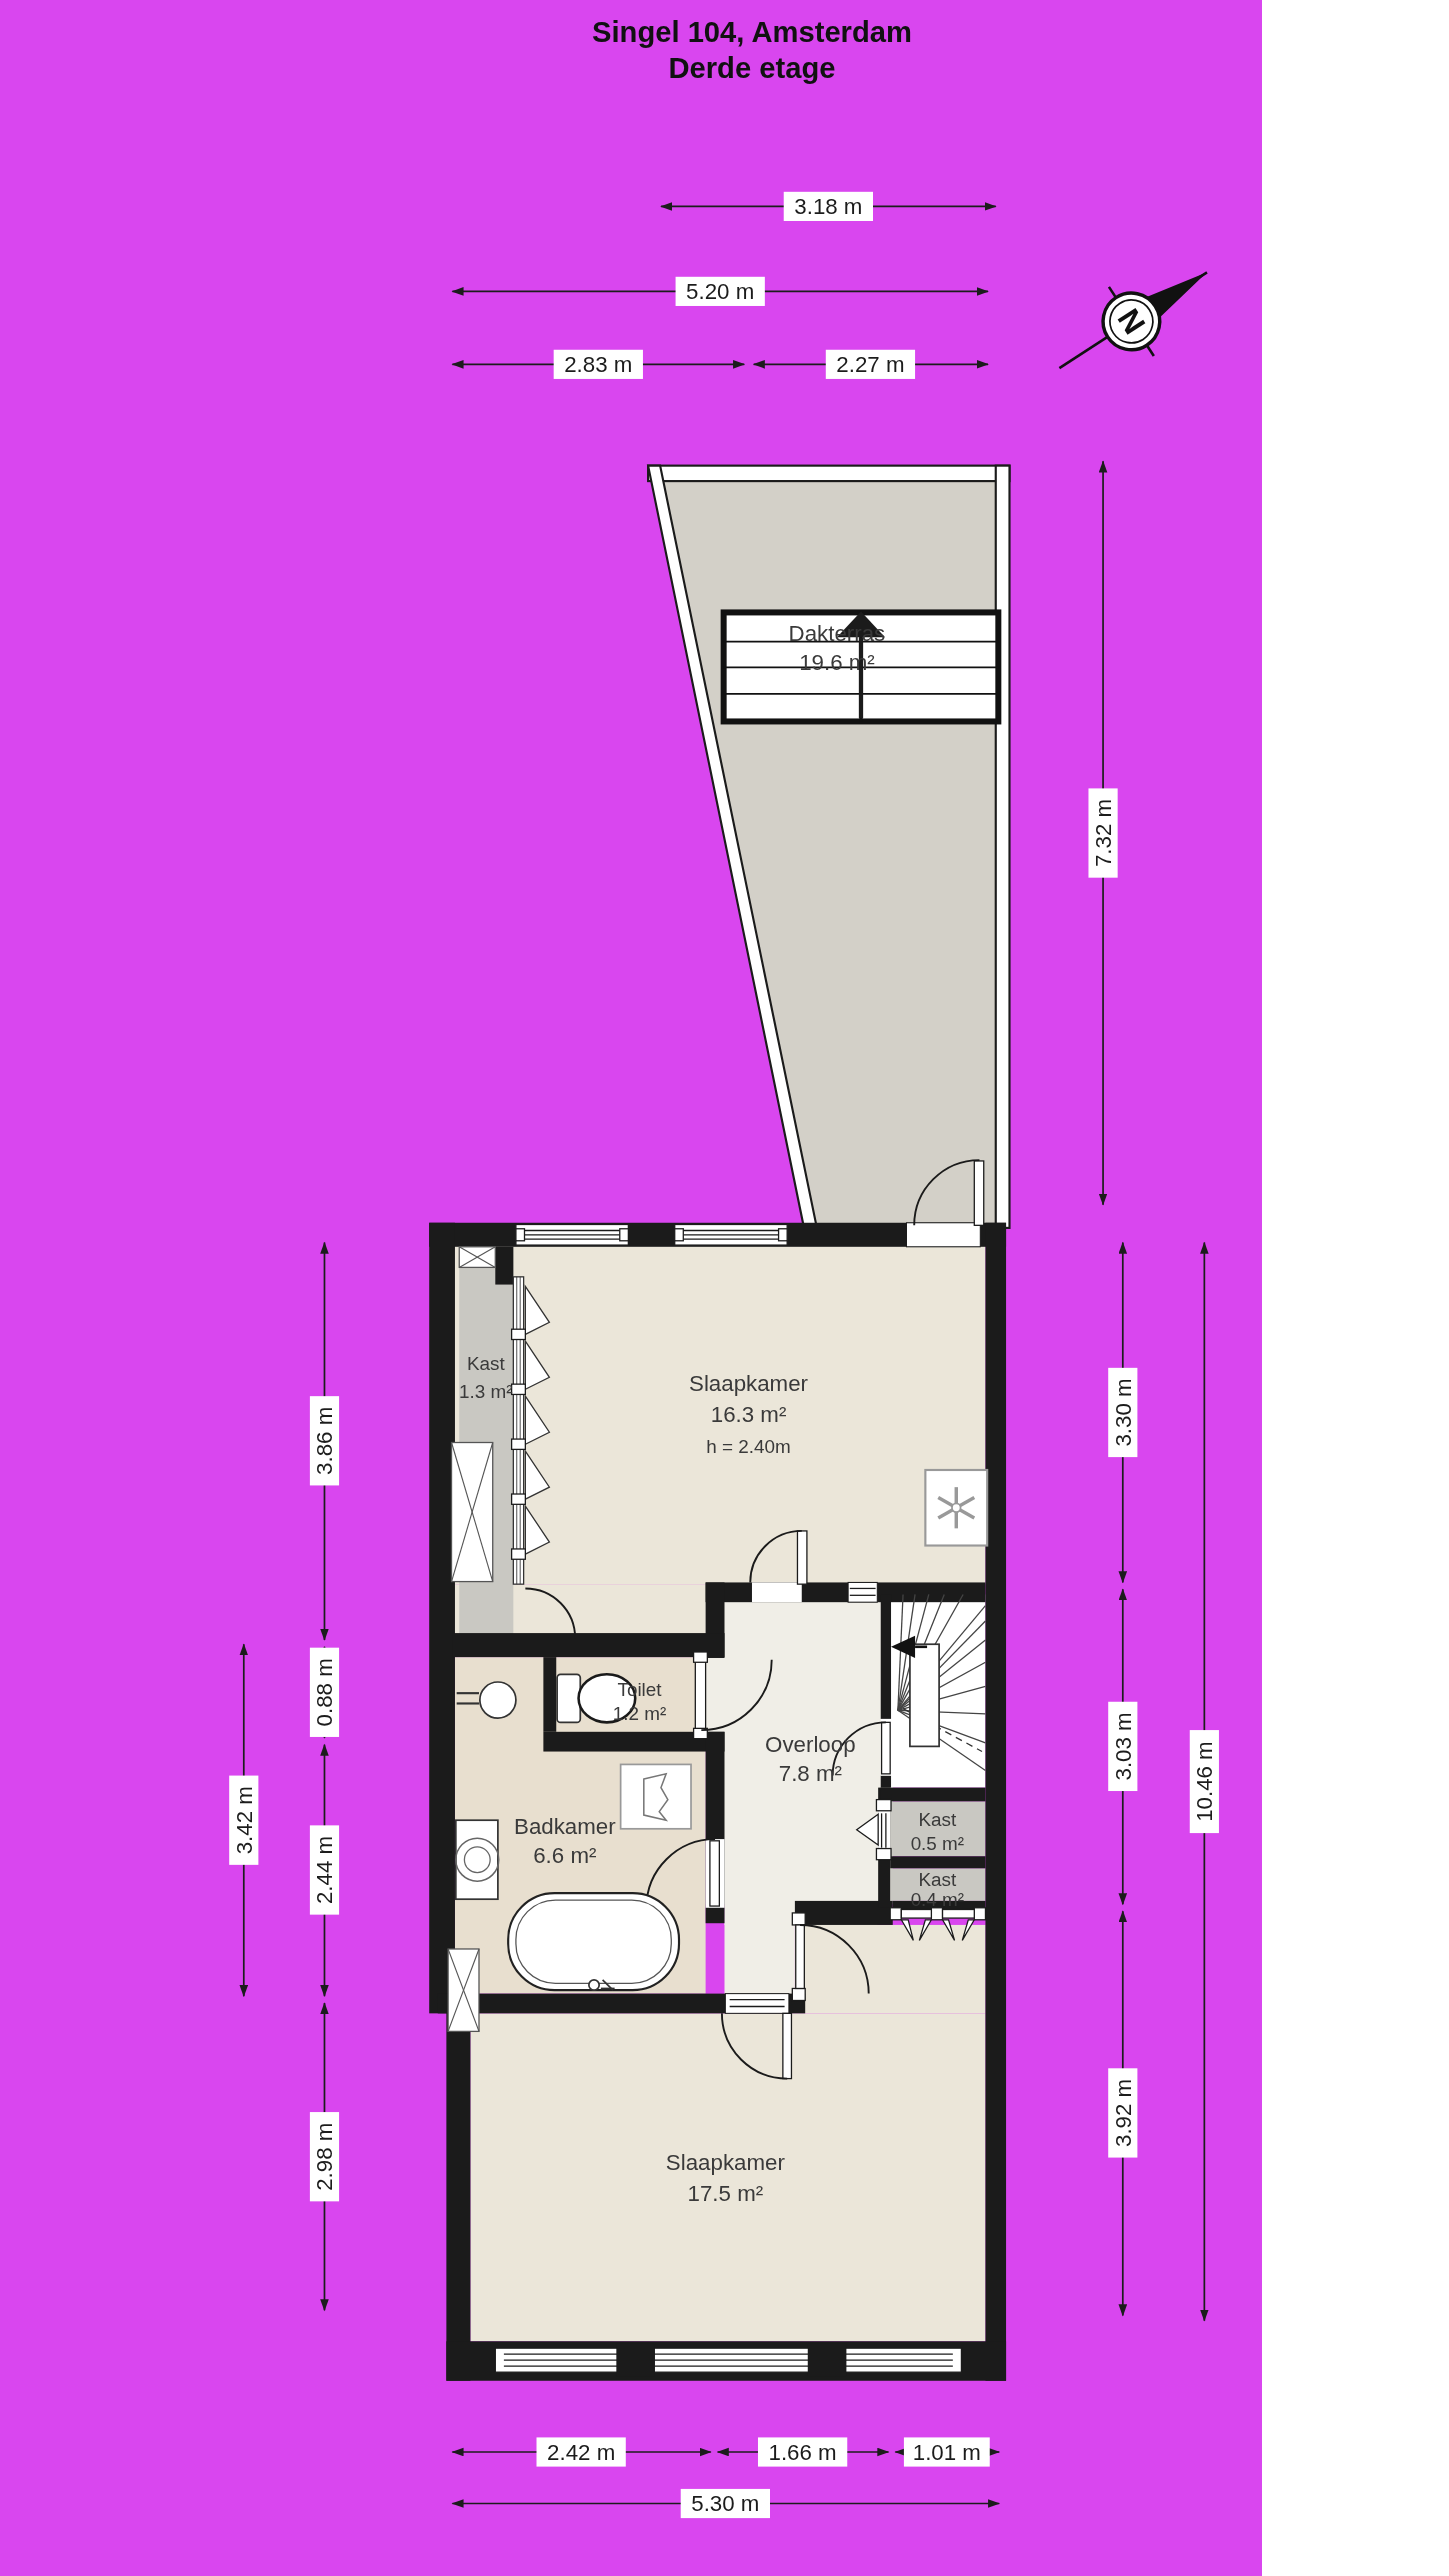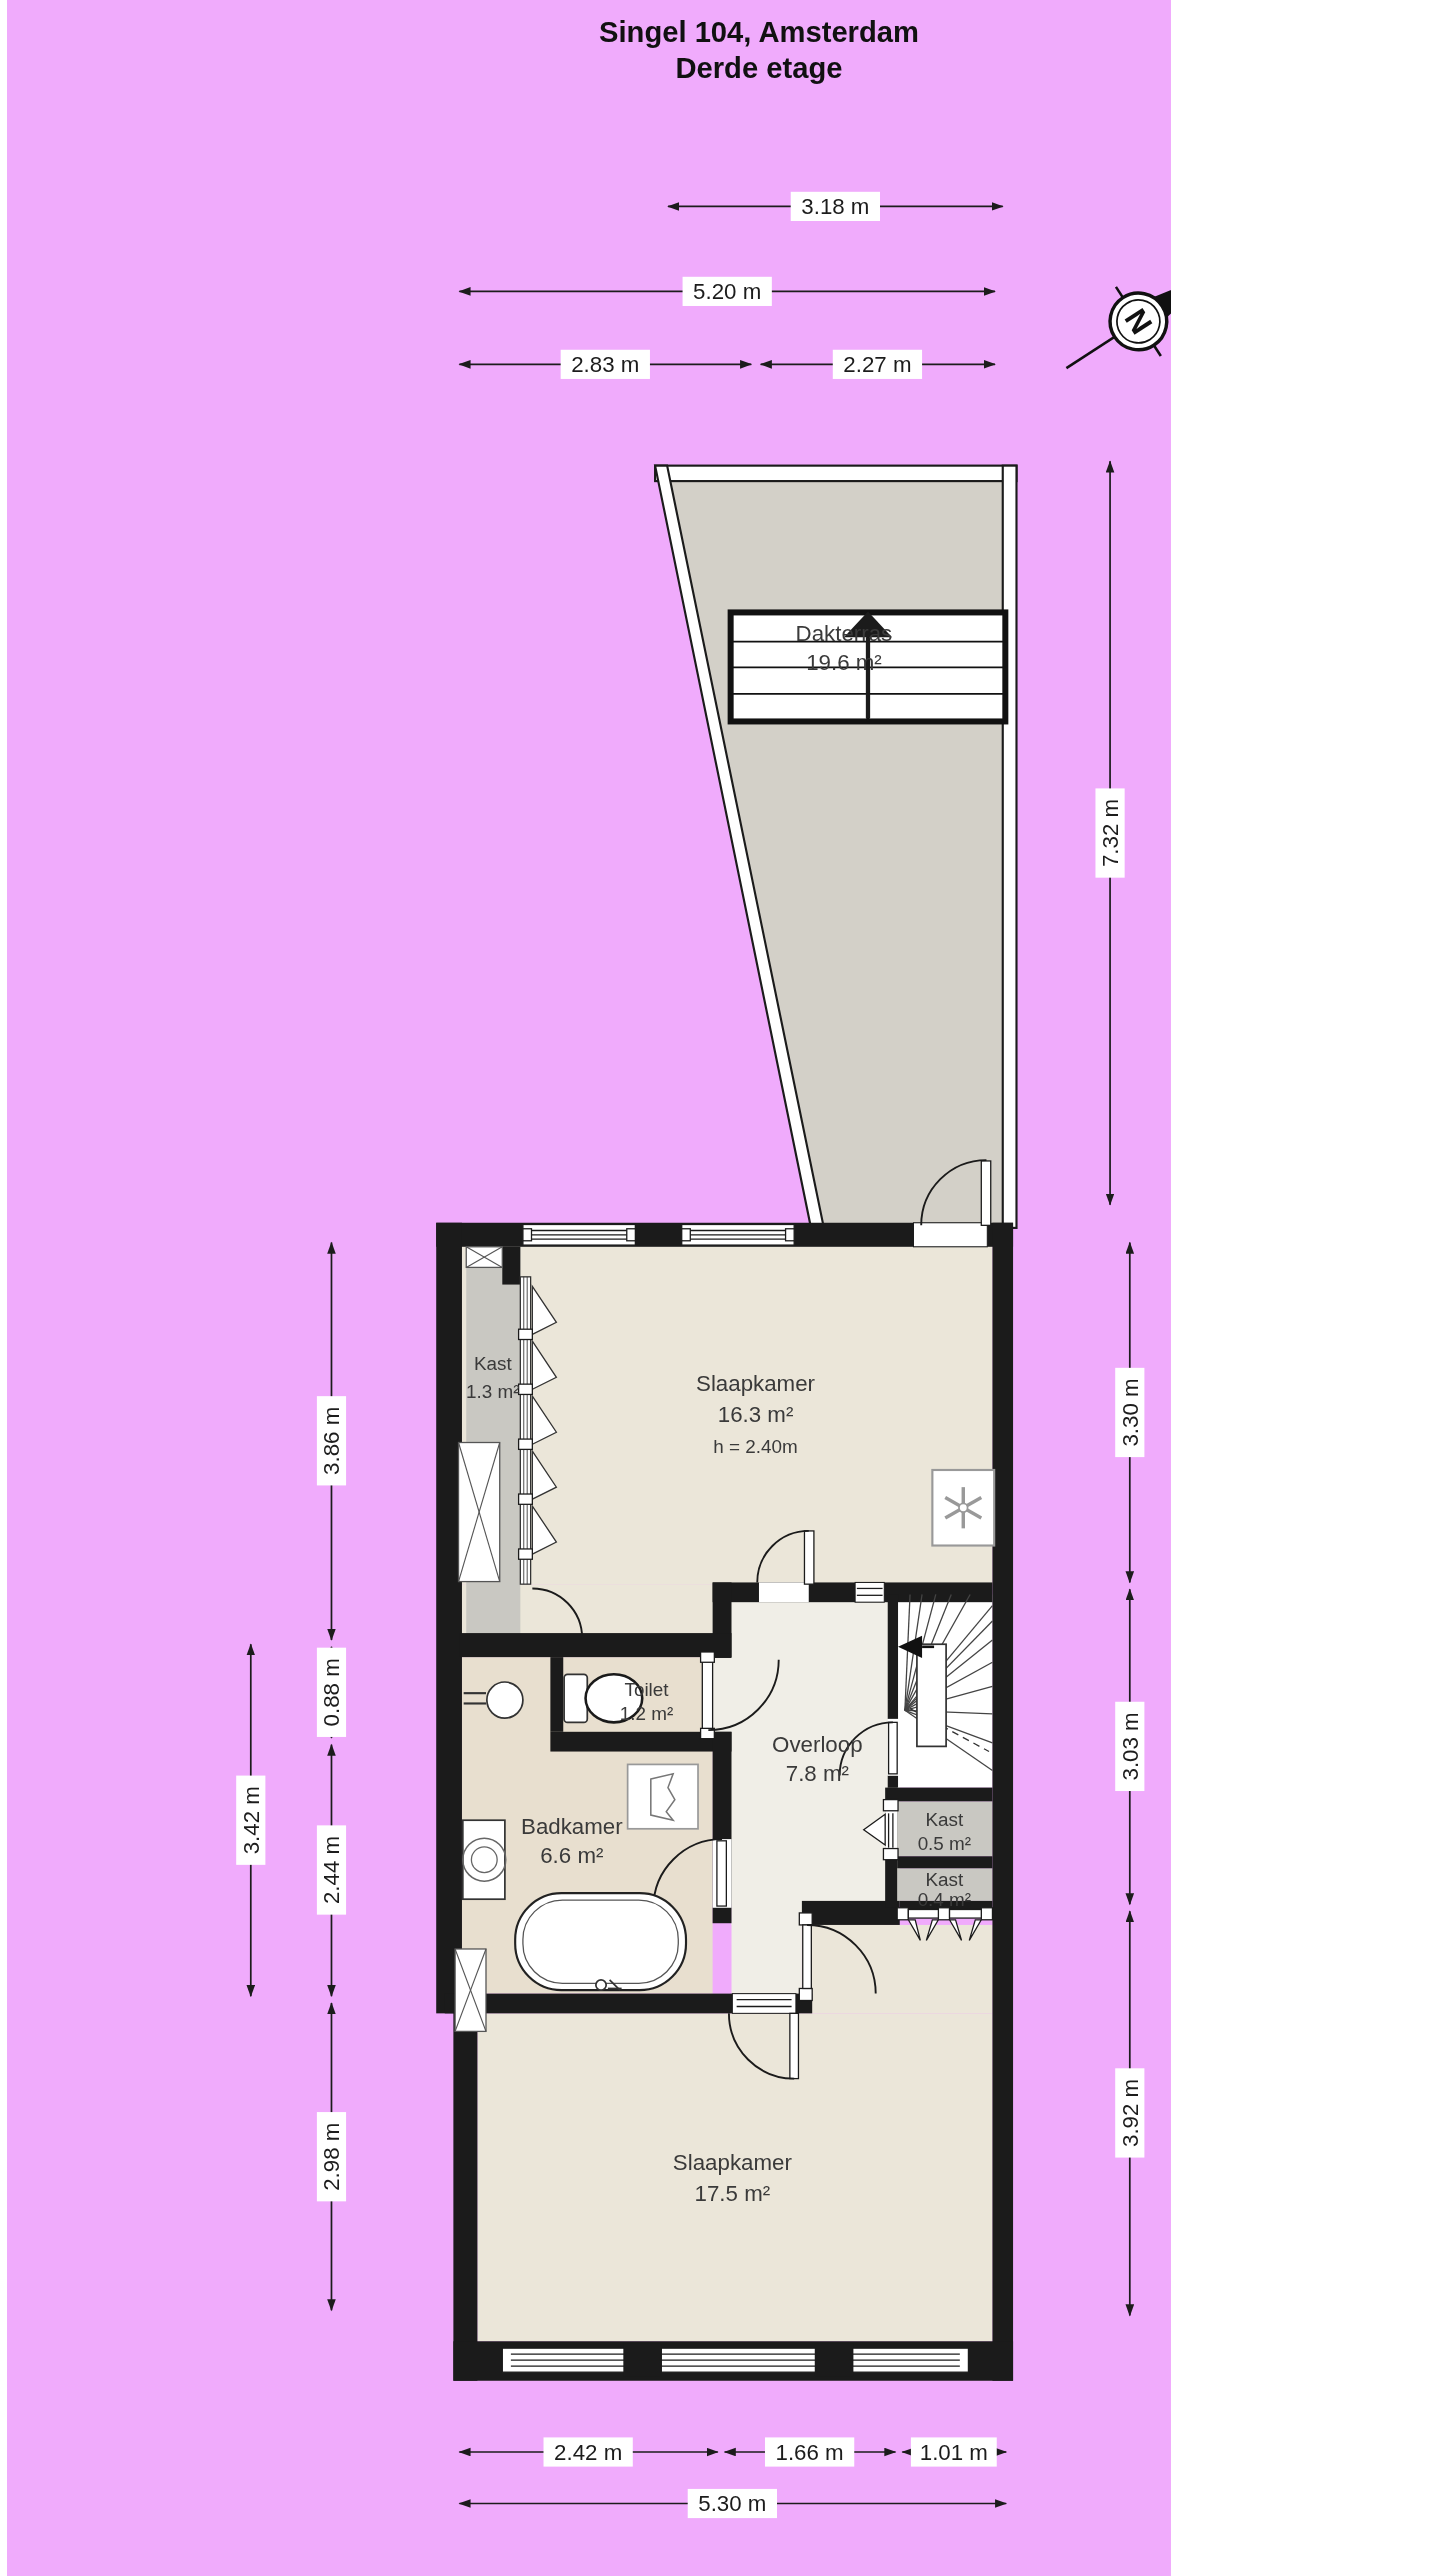--- a/index.html
+++ b/index.html
@@ -1,17 +1,17 @@
 <!DOCTYPE html>
 <html style="font-size:13.7px"><head>
 <meta charset="utf-8">
 <style>
   html,body{margin:0;padding:0;background:#ffffff;}
-  #page{position:relative;width:1164px;height:2576px;background:#f0abfc;overflow:hidden;
-        font-family:"Liberation Sans", sans-serif;margin-left:7px;}
+  #page{position:relative;width:1262px;height:2576px;background:#d946ef;overflow:hidden;
+        font-family:"Liberation Sans", sans-serif;}
   svg text{font-family:"Liberation Sans", sans-serif;}
   .title-line{font-size:34px;font-weight:bold;fill:#111;}
   .room-name{font-size:26px;fill:#3a3a3a;}
   .room-name-sm{font-size:22px;fill:#3a3a3a;}
   .room-sub{font-size:22px;fill:#3a3a3a;}
   .dim-text{font-size:26px;fill:#1c1c1c;}
   .dimline{stroke:#1c1c1c;stroke-width:2;fill:none;}
   .wall{fill:#1b1b1b;}
   .win{fill:#ffffff;stroke:#1b1b1b;stroke-width:1.5;}
   .glz{stroke:#1b1b1b;stroke-width:1.5;}

